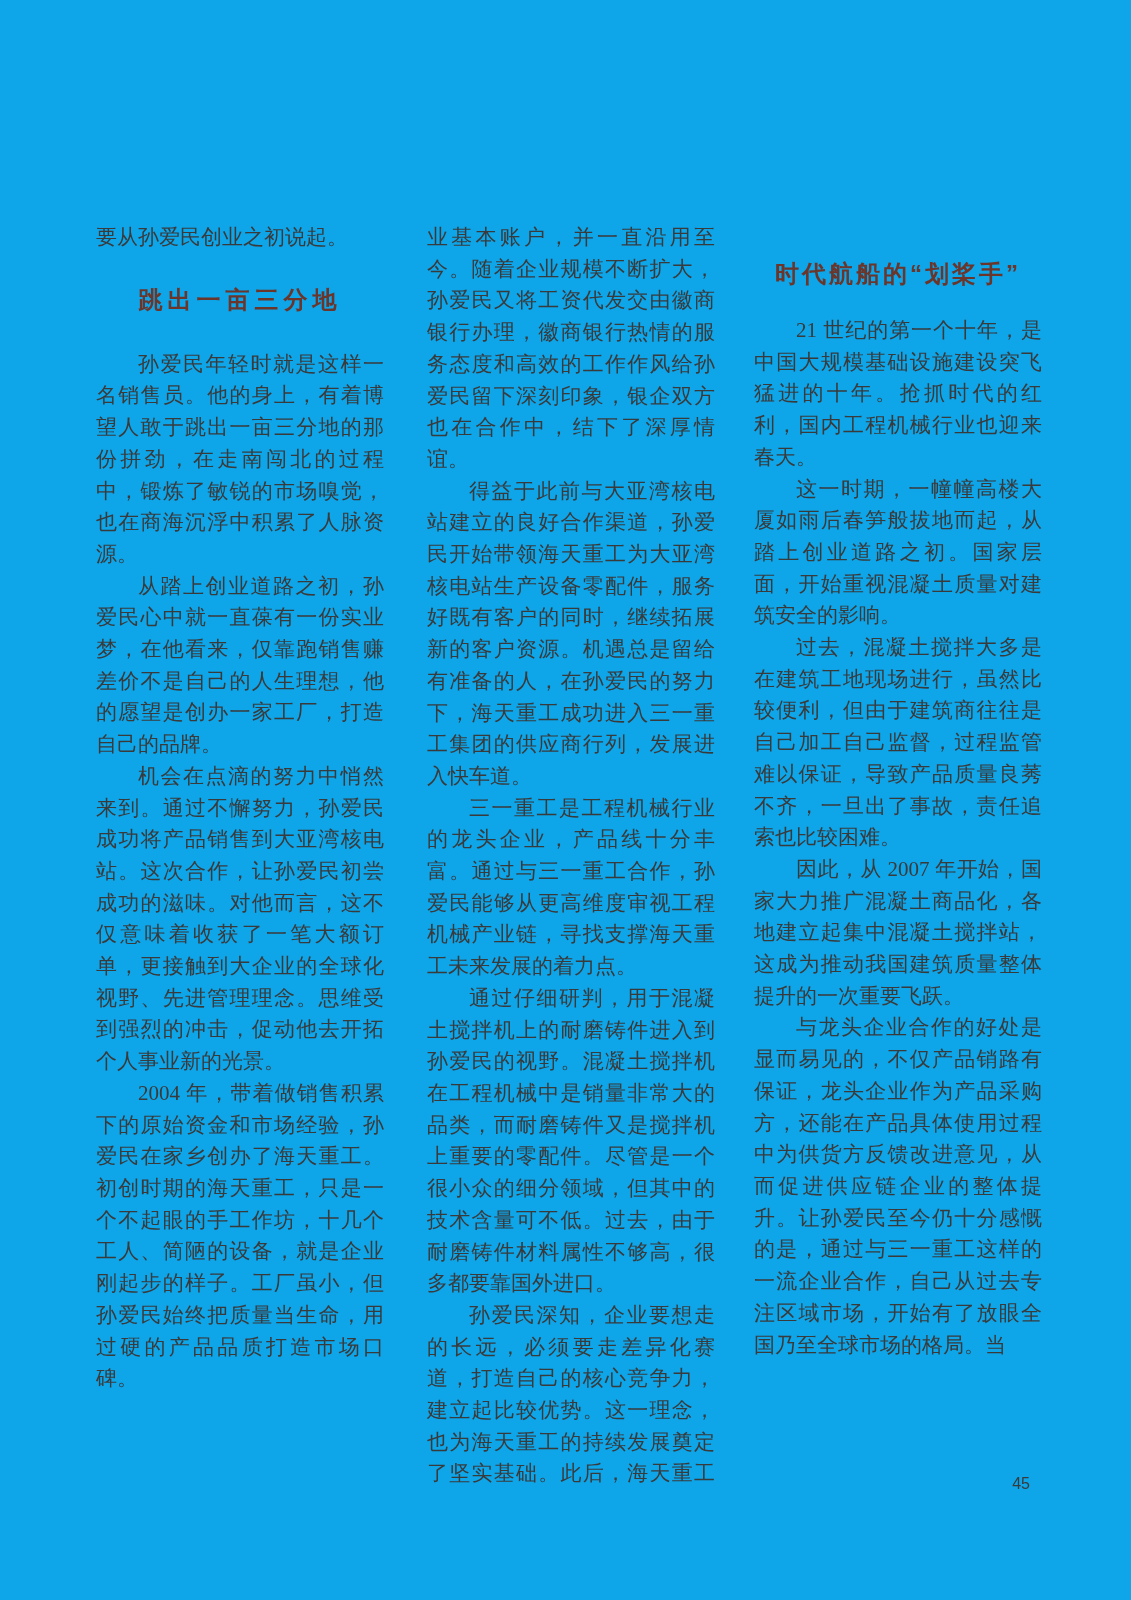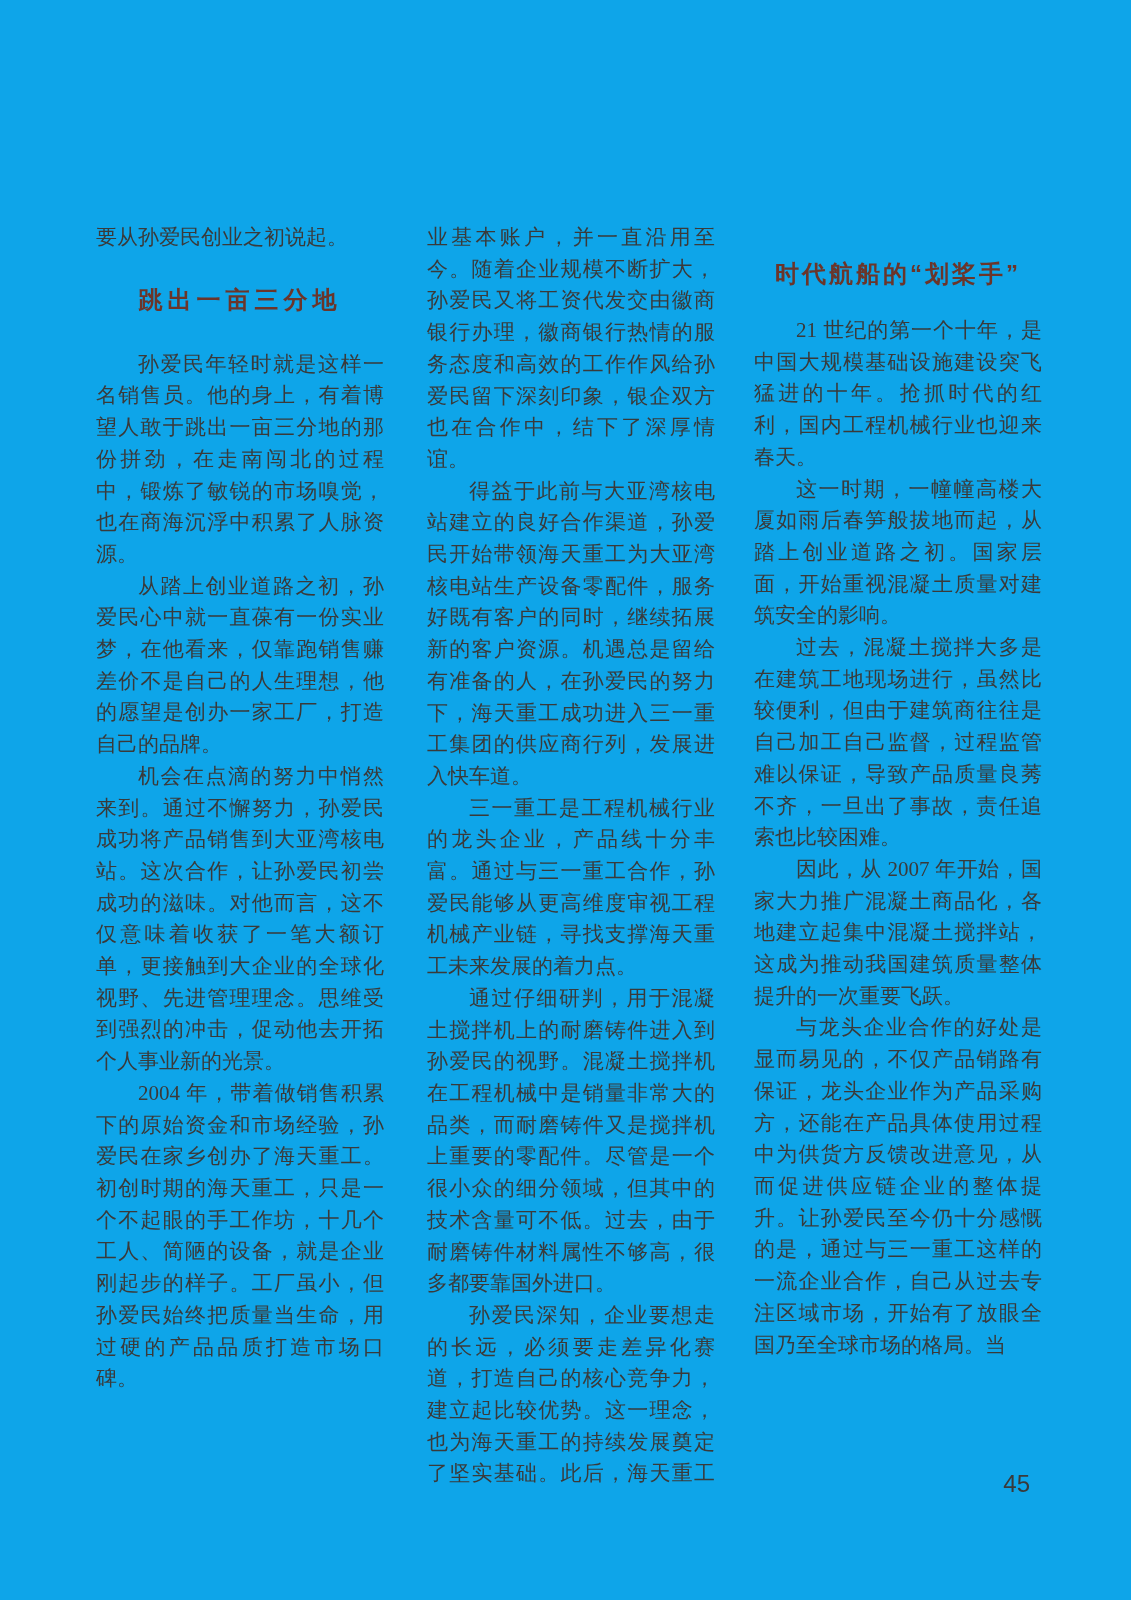--- a/index.html
+++ b/index.html
@@ -44,21 +44,21 @@
     margin: 30px 0 33px;
   }
   .col-3 .heading {
     margin: 36px 0 25px;
     letter-spacing: 3px;
   }
   .page-number {
     position: absolute;
     right: 101px;
     top: 1472px;
-    font-size: 24px;
+    font-size: 16px;
     line-height: 24px;
     font-family: "Liberation Sans", "DejaVu Sans", sans-serif;
     color: var(--body-color, #3a3a3a);
   }
 </style>
 </head>
 <body>
 
 <div class="page" style="background: #0ea5e9;">
   <section class="col col-1">

